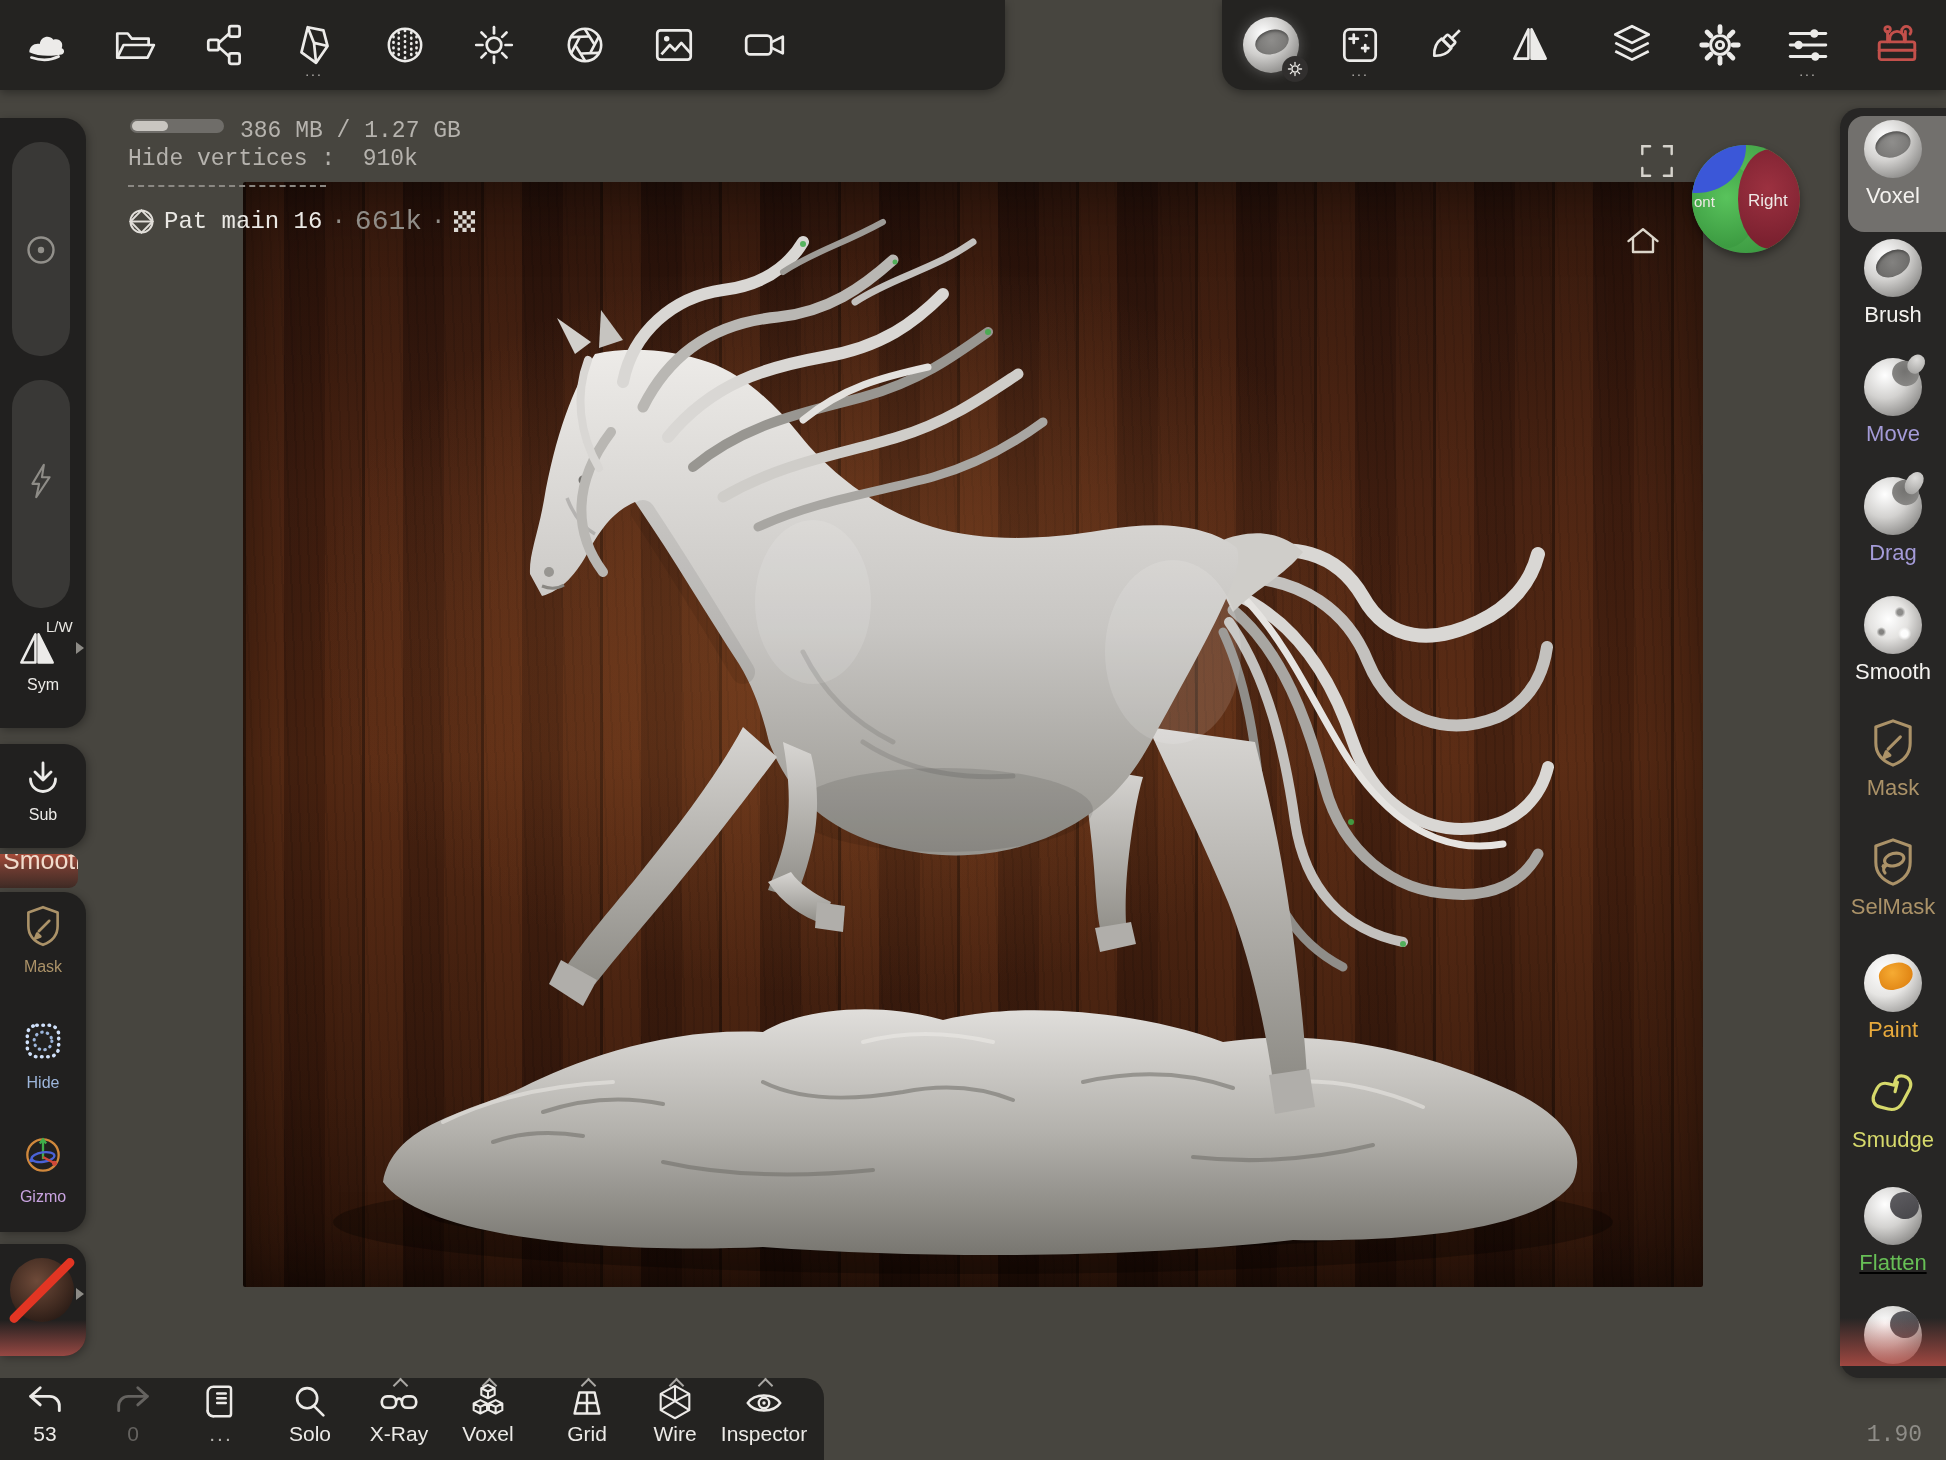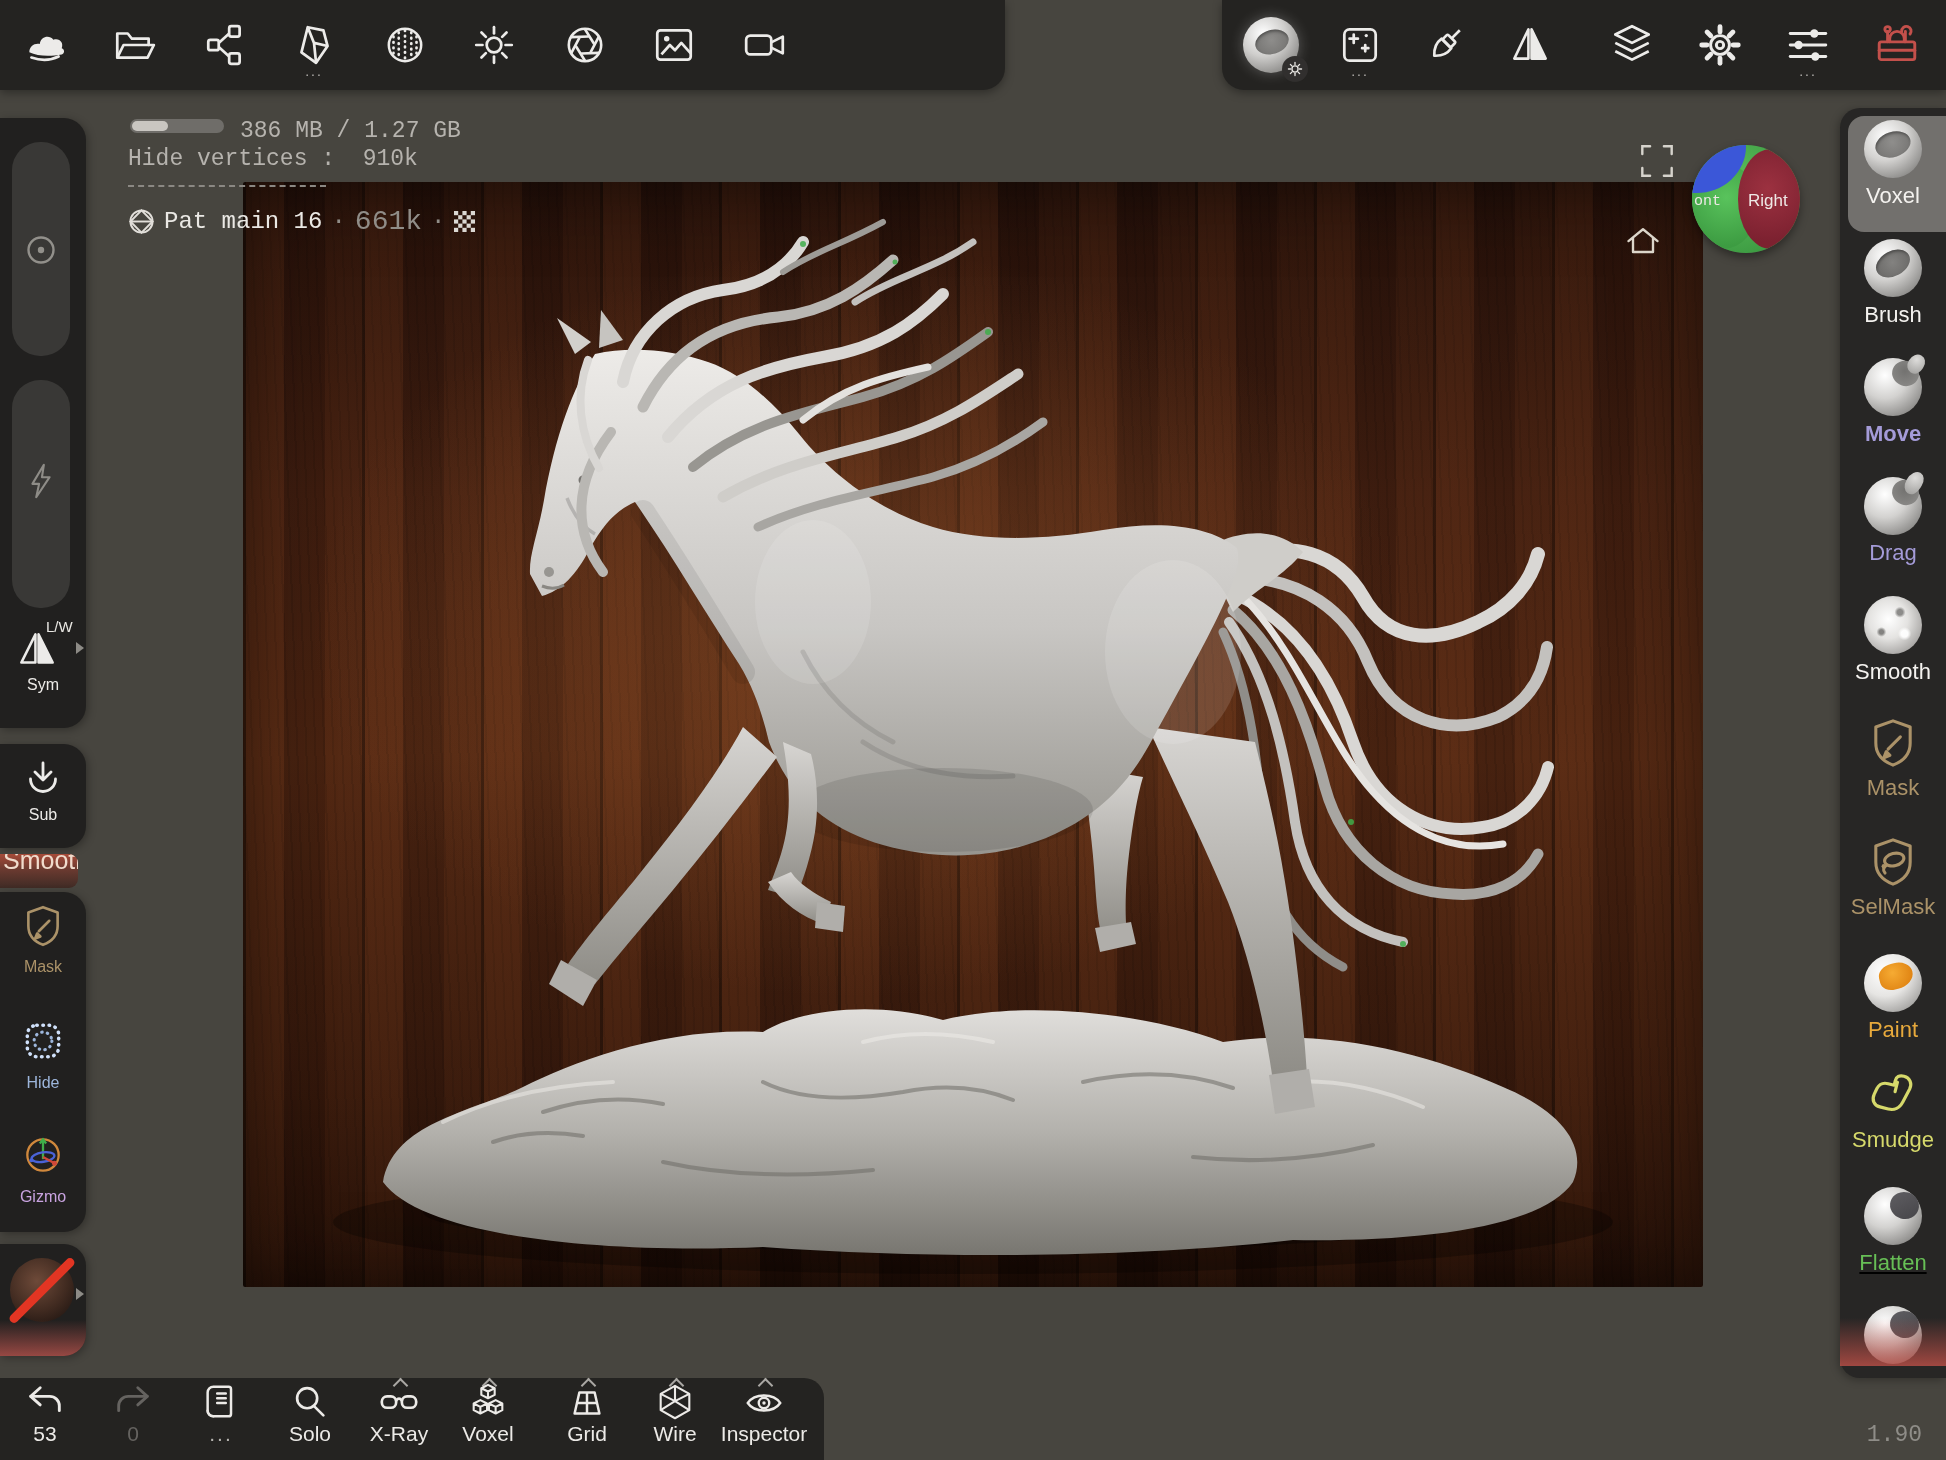--- a/index.html
+++ b/index.html
@@ -167,21 +167,21 @@
 <div class="abs" style="left:1638px;top:142px;">
   <svg class="ic" width="38" height="38" viewBox="0 0 44 44" fill="none" stroke="#d6d3cc" stroke-width="2.8" stroke-linecap="round">
       <path d="M5 14 V5 h9 M30 5 h9 v9 M39 30 v9 h-9 M14 39 H5 v-9"></path>
     </svg>
 </div>
 
 <div class="navball">
   <div class="greenface"></div>
   <div class="wedge"></div>
   <div class="redface"></div>
-  <span class="ntxt" style="left:2px;top:48px;font-family:Liberation Mono, monospace;">ont</span>
+  <span class="ntxt" style="left:2px;top:48px;">ont</span>
   <span class="ntxt" style="left:56px;top:46px;font-size:17px;">Right</span>
 </div>
 
 <div class="topbar left">
   <div class="icon-cell" style="left:13px;">
     <svg class="ic" width="46" height="46" viewBox="0 0 44 44">
         <path d="M7 29 c0-6 5-9 10-8 c1-7 9-9 13-4 c6-2 10 3 8 8 c3 1 3 5 0 6 c-10 2 -23 2 -31 -2 z" fill="#ecebe9"></path>
         <path d="M9 34 c9 3 18 3 26 -1" stroke="#ecebe9" stroke-width="2.6" fill="none" stroke-linecap="round"></path>
       </svg>
   </div>
@@ -562,21 +562,21 @@
     <div class="rlabel" style="color: rgb(244, 242, 239);">Voxel</div>
   </div>
   <div class="rtool" style="top:131px;">
     <div class="sphwrap">
         <div class="sph">
           <div class="scoop deep"></div>
         </div>
       </div>
     <div class="rlabel" style="color: rgb(244, 242, 239);">Brush</div>
   </div>
-  <div class="rtool" style="top:250px;font-weight:bold;">
+  <div class="rtool" style="top:250px;">
     <div class="sphwrap">
         <div class="sph">
           <div class="dent"></div>
           <div class="nub"></div>
         </div>
       </div>
     <div class="rlabel" style="color: rgb(164, 155, 216);">Move</div>
   </div>
   <div class="rtool" style="top:369px;">
     <div class="sphwrap">

